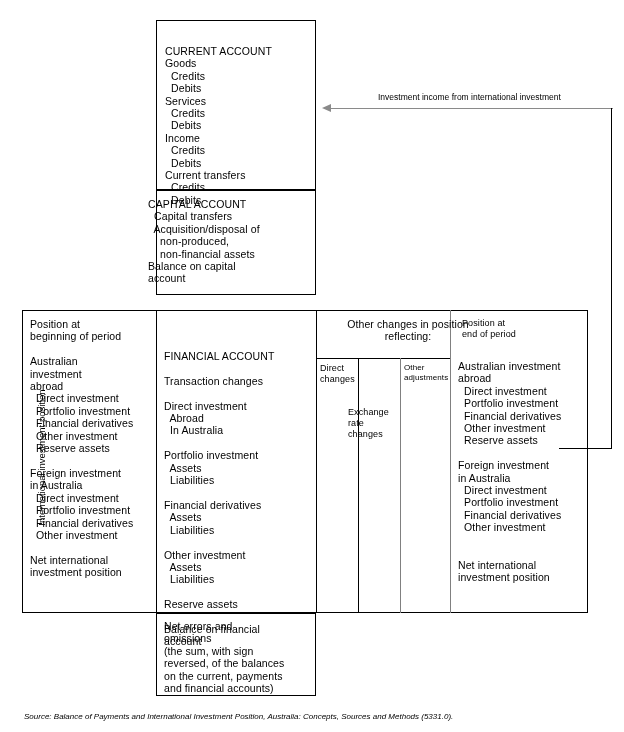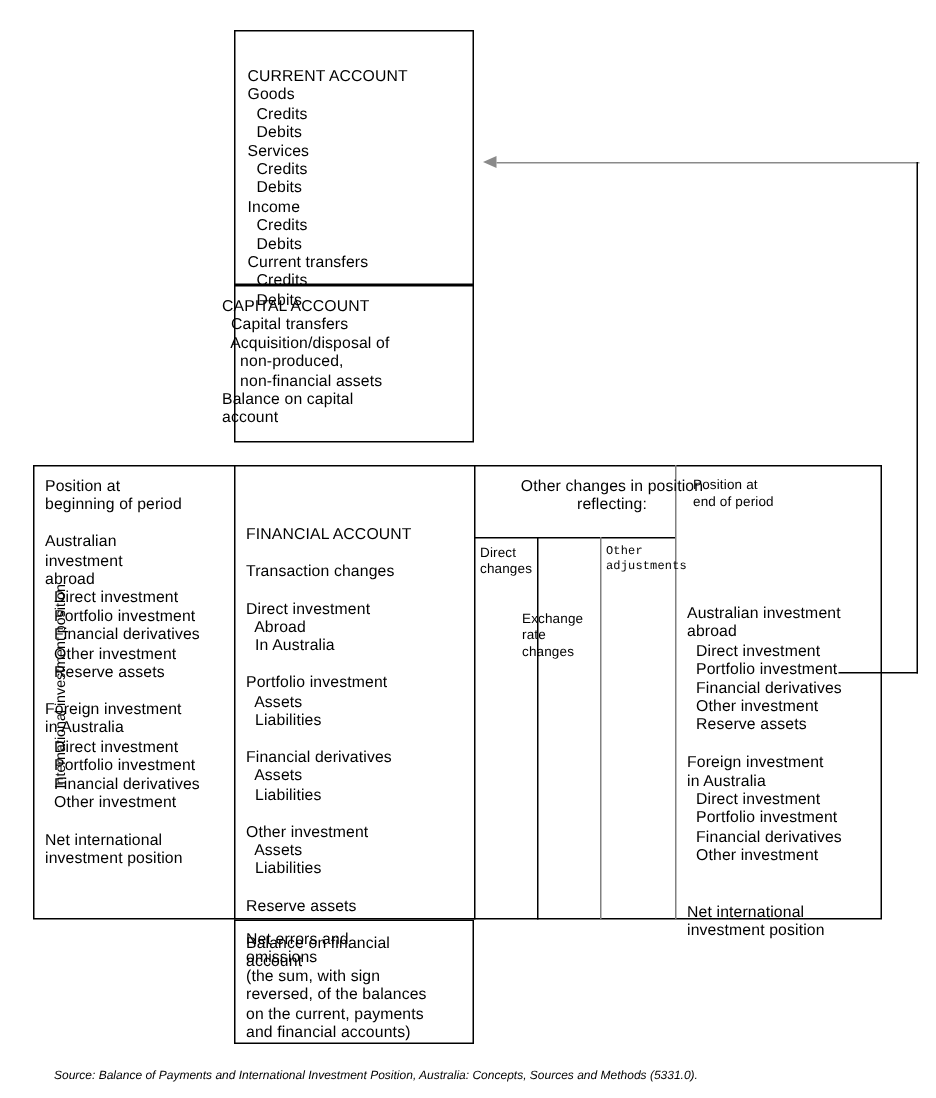--- a/index.html
+++ b/index.html
@@ -110,23 +110,23 @@
   }
   .ctr { text-align: center; white-space: normal; margin-left: 25px; }
 
   #txt-current  { left: 165px; top: 16px; margin-top: 29px; }
   #txt-capital  { left: 148px; top: 198px; }
   #txt-left     { left: 30px;  top: 318px; }
   #txt-fin      { left: 164px; top: 318px; margin-top: 32px; }
   #txt-other-hd { left: 320px; top: 318px; width: 126px; }
   #txt-price    { left: 320px; top: 363px; }
   #txt-exch     { left: 348px; top: 363px; margin-top: 44px; }
-  #txt-adj      { left: 404px; top: 363px; font-family: Liberation Mono, monospace; }
+  #txt-adj      { left: 404px; top: 363px; }
   #txt-right-hd { left: 462px; top: 318px; }
-  #txt-right    { left: 458px; top: 360px; margin-top: 43px; }
+  #txt-right    { left: 458px; top: 360px; }
   #txt-errors   { left: 164px; top: 620px; }
 
   
   #vlabel {
     position: absolute;
     left: -109px;
     top: 452px;
     width: 300px;
     text-align: center;
     font-size: 9.5px;
@@ -167,21 +167,21 @@
   
   #arrow-stub {
     position: absolute;
     left: 559px; top: 448px; width: 53px;
     height: 0;
     border-top: 1.3px solid #000;
   }
 
   
   #source {
-    left: 36px; top: 712px;
+    left: 24px; top: 712px;
     font-size: 8px;
     font-style: italic;
     white-space: nowrap;
   }
 </style>
 </head>
 <body>
 
 <div class="stage">
 
@@ -203,20 +203,21 @@
 
   <div class="box" id="box-capital"></div>
   <div class="txt" id="txt-capital">CAPITAL ACCOUNT
   Capital transfers
   Acquisition/disposal of
     non-produced,
     non-financial assets
 Balance on capital
 account</div>
 
+  <div class="abs" id="arrow-label">Investment income from international investment</div>
   <div id="arrow-shaft"></div>
   <div id="arrow-head"></div>
   <div id="arrow-leg"></div>
   <div id="arrow-stub"></div>
 
   <div class="box" id="row-main"></div>
   <div class="vdiv" id="vdiv-1"></div>
   <div class="vdiv" id="vdiv-2"></div>
   <div class="vdiv-grey" id="vdiv-3"></div>
   <div id="hsub"></div>

